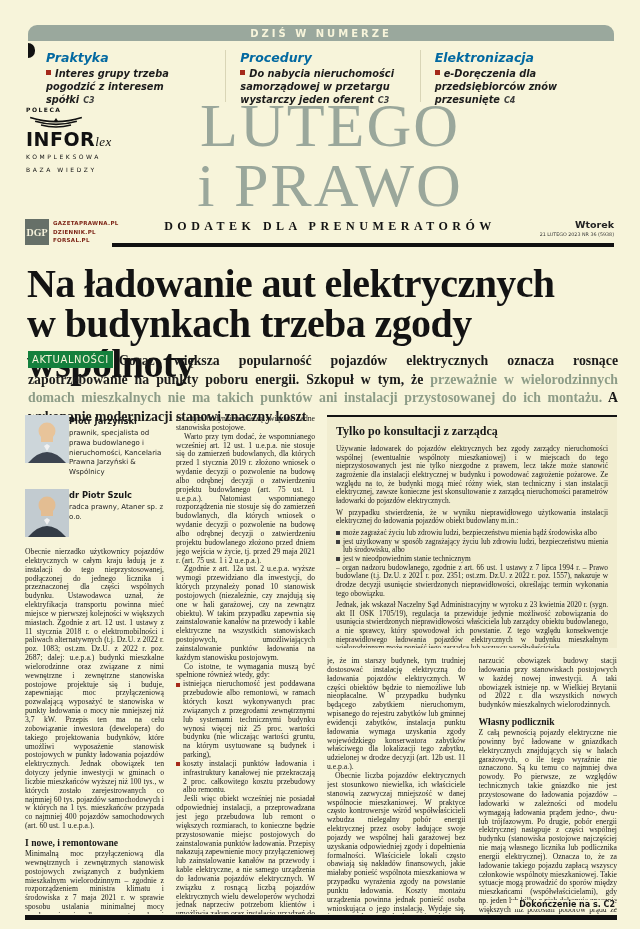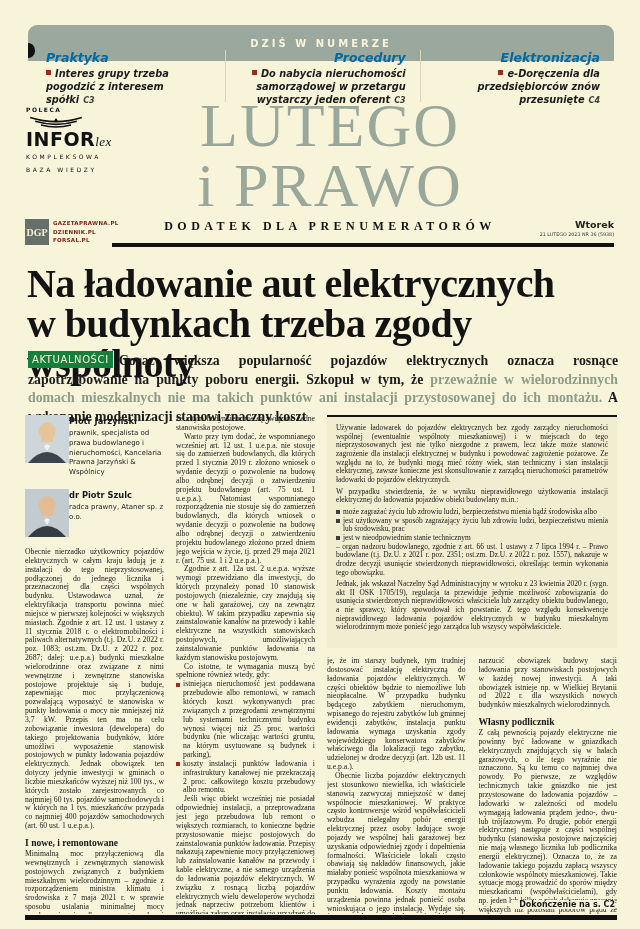--- a/index.html
+++ b/index.html
@@ -1,31 +1,31 @@
 <!DOCTYPE html>
 <html lang="pl"><head>
 <meta charset="utf-8">
 <style>
   html,body{margin:0;padding:0;background:#e8e6d2;}
   .page{position:relative;width:640px;height:929px;margin:0 auto;background:#f7f4da;
         font-family:"Liberation Serif",serif;color:#191919;overflow:hidden;}
 
   
-  .today-bar{position:absolute;left:28px;right:26px;top:25px;height:36px;background:#9aa89d;
+  .today-bar{position:absolute;left:28px;right:26px;top:25px;height:16px;background:#9aa89d;
              border-radius:9px 9px 0 0;display:flex;align-items:center;justify-content:center;}
   .today-bar-label{font-family:"DejaVu Sans",sans-serif;font-weight:bold;font-size:10px;
                    letter-spacing:3px;color:#f7f4da;}
   .notch{position:absolute;left:28px;top:43px;width:7px;height:15px;background:#111;
          border-radius:0 8px 8px 0;}
 
   
   .kicker-row{position:absolute;left:46px;right:26px;top:50px;height:52px;display:flex;}
   .kicker{flex:1;padding:0 14px;}
   .kicker:first-child{padding-left:0;}
-  .kicker + .kicker{border-left:1px solid #d9d5b6;text-align:right;}
+  .kicker + .kicker{border-left:1px solid #d9d5b6;}
   .kicker-section{font-family:"DejaVu Sans",sans-serif;font-style:italic;font-weight:bold;
                   font-size:12.5px;color:#0369a1;margin-bottom:3px;}
   .kicker-title{font-family:"DejaVu Sans",sans-serif;font-style:italic;font-weight:bold;
                 font-size:9.8px;line-height:1.32;color:#1c1c1c;}
   .sq{display:inline-block;width:5px;height:5px;background:#a5291a;margin-right:4px;vertical-align:2px;}
   .kicker-ref{font-size:8px;font-weight:bold;color:#3c3c3c;margin-left:4px;}
 
   
   .infor{position:absolute;left:26px;top:106px;width:110px;color:#111;}
   .poleca{font-family:"DejaVu Sans",sans-serif;font-weight:bold;font-size:6px;letter-spacing:1.5px;margin-bottom:2px;}
@@ -204,30 +204,31 @@
           <span>istniejąca nieruchomość jest poddawana przebudowie albo remontowi, w ramach których koszt wykonywanych prac związanych z przegrodami zewnętrznymi lub systemami technicznymi budynku wynosi więcej niż 25 proc. wartości budynku (nie wliczając wartości gruntu, na którym usytuowane są budynek i parking),</span>
         </div>
         <div class="bullet-item">
           <span class="bsq"></span>
           <span>koszty instalacji punktów ładowania i infrastruktury kanałowej nie przekraczają 2 proc. całkowitego kosztu przebudowy albo remontu.</span>
         </div>
         <p class="para">Jeśli więc obiekt wcześniej nie posiadał odpowiedniej instalacji, a przeprowadzana jest jego przebudowa lub remont o większych rozmiarach, to konieczne będzie przystosowanie miejsc postojowych do zainstalowania punktów ładowania. Przepisy nakazują zapewnienie mocy przyłączeniowej lub zainstalowanie kanałów na przewody i kable elektryczne, a nie samego urządzenia do ładowania pojazdów elektrycznych. W związku z rosnącą liczbą pojazdów elektrycznych wielu deweloperów wychodzi jednak naprzeciw potrzebom klientów i umożliwia zakup oraz instalację urządzeń do ładowania.</p>
       </div>
     <div class="right-half">
       <div class="infobox">
+        <div class="box-title">Tylko po konsultacji z zarządcą</div>
         <div id="box-body">
             <p class="para">Używanie ładowarek do pojazdów elektrycznych bez zgody zarządcy nieruchomości wspólnej (ewentualnie wspólnoty mieszkaniowej) i w miejscach do tego nieprzystosowanych jest nie tylko niezgodne z prawem, lecz także może stanowić zagrożenie dla instalacji elektrycznej w budynku i powodować zagrożenie pożarowe. Ze względu na to, że budynki mogą mieć różny wiek, stan techniczny i stan instalacji elektrycznej, zawsze konieczne jest skonsultowanie z zarządcą nieruchomości parametrów ładowarki do pojazdów elektrycznych.</p>
             <p class="para">W przypadku stwierdzenia, że w wyniku nieprawidłowego użytkowania instalacji elektrycznej do ładowania pojazdów obiekt budowlany m.in.:</p>
             <div class="bullet-item">
               <span class="bsq"></span>
               <span>może zagrażać życiu lub zdrowiu ludzi, bezpieczeństwu mienia bądź środowiska albo</span>
             </div>
             <div class="bullet-item">
               <span class="bsq"></span>
-              <span>jest użytkowany w sposób zagrażający życiu lub zdrowiu ludzi, bezpieczeństwu mienia lub środowisku, prac</span>
+              <span>jest użytkowany w sposób zagrażający życiu lub zdrowiu ludzi, bezpieczeństwu mienia lub środowisku, albo</span>
             </div>
             <div class="bullet-item">
               <span class="bsq"></span>
               <span>jest w nieodpowiednim stanie technicznym</span>
             </div>
             <p class="para">– organ nadzoru budowlanego, zgodnie z art. 66 ust. 1 ustawy z 7 lipca 1994 r. – Prawo budowlane (t.j. Dz.U. z 2021 r. poz. 2351; ost.zm. Dz.U. z 2022 r. poz. 1557), nakazuje w drodze decyzji usunięcie stwierdzonych nieprawidłowości, określając termin wykonania tego obowiązku.</p>
             <p class="para">Jednak, jak wskazał Naczelny Sąd Administracyjny w wyroku z 23 kwietnia 2020 r. (sygn. akt II OSK 1705/19), regulacja ta przewiduje jedynie możliwość zobowiązania do usunięcia stwierdzonych nieprawidłowości właściciela lub zarządcy obiektu budowlanego, a nie sprawcy, który spowodował ich powstanie. Z tego względu konsekwencje nieprawidłowego ładowania pojazdów elektrycznych w budynku mieszkalnym wielorodzinnym może ponieść jego zarządca lub wszyscy współwłaściciele.</p>
           </div>
       </div>
       <div class="right-cols">

